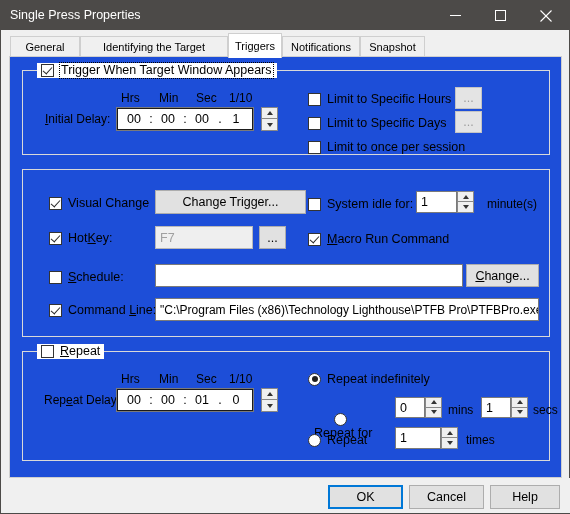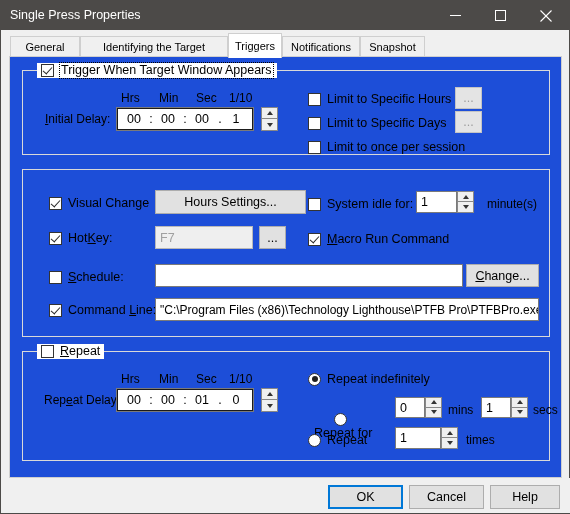--- a/index.html
+++ b/index.html
@@ -339,21 +339,21 @@
         <span class="lbl">Limit to once per session</span>
       </div>
     </div>
 
     <div class="group" style="left:12px; top:112px; width:528px; height:168px;">
 
       <div class="cb-row" style="left:26px; top:26px;">
         <span class="cb checked"></span>
         <span class="lbl">Visual Change</span>
       </div>
-      <div class="btn" style="left:132px; top:20px; width:151px; height:24px;">Hours Settings...</div>
+      <div class="btn" style="left:132px; top:20px; width:151px; height:24px;">Change Trigger...</div>
 
       <div class="cb-row" style="left:285px; top:27px;">
         <span class="cb"></span>
         <span class="lbl">System idle for:</span>
       </div>
       <div class="textbox" style="left:393px; top:21px; width:41px; height:22px;">1</div>
       <div class="spin" style="left:434px; top:21px; height:22px;">
         <div class="half">
             <span class="arrow-up"></span>
           </div>

